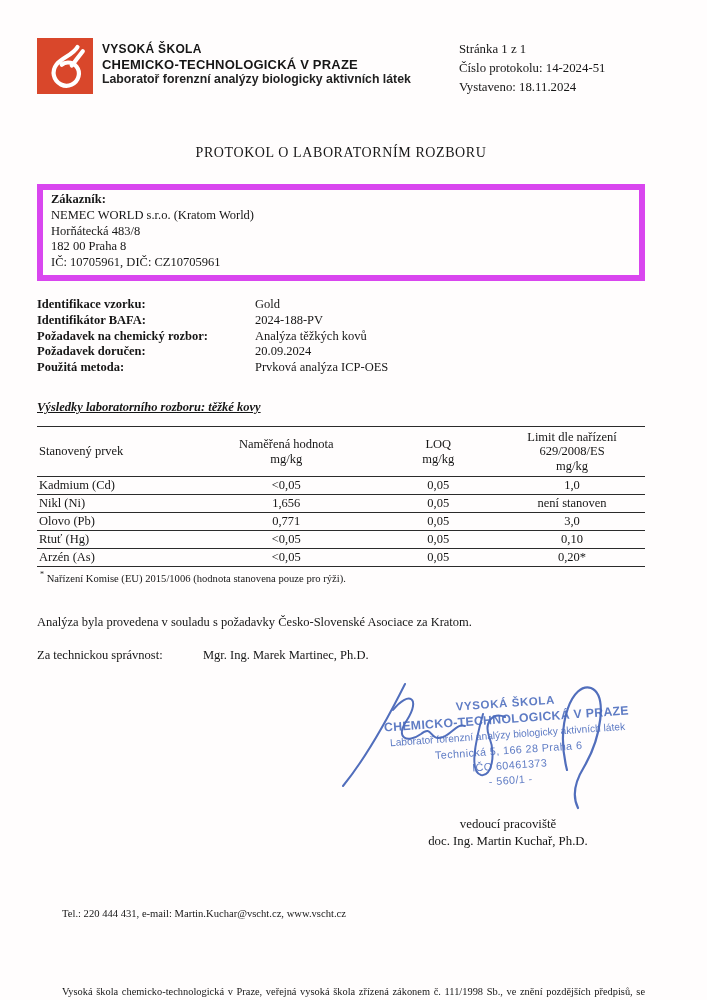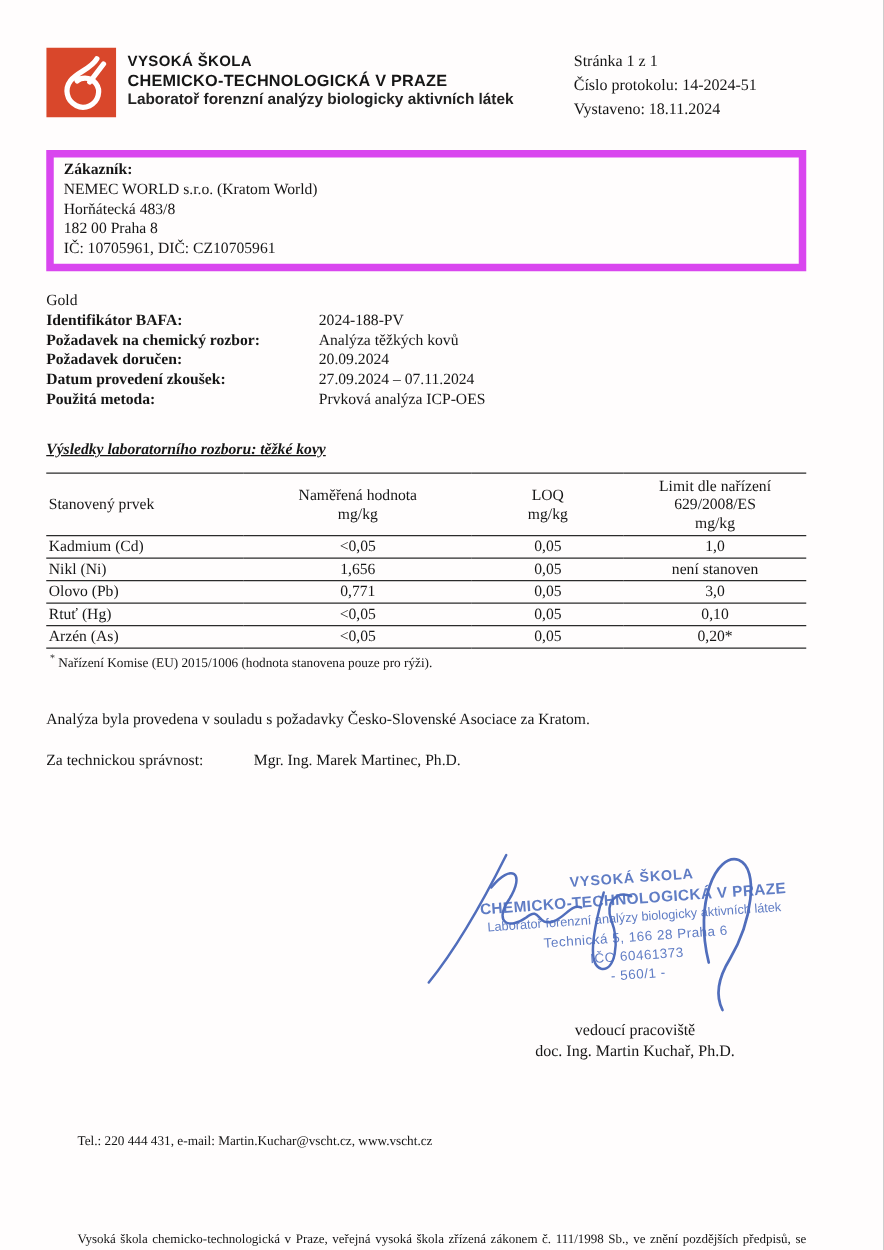--- a/index.html
+++ b/index.html
@@ -86,48 +86,46 @@
       <div class="l2">CHEMICKO-TECHNOLOGICKÁ V PRAZE</div>
       <div class="l3">Laboratoř forenzní analýzy biologicky aktivních látek</div>
     </div>
     <div class="meta">
       <div>Stránka 1 z 1</div>
       <div>Číslo protokolu: 14-2024-51</div>
       <div>Vystaveno: 18.11.2024</div>
     </div>
   </div>
 
+  <div class="doc-title">PROTOKOL O LABORATORNÍM ROZBORU</div>
 
   <div class="customer-box">
     <div class="lbl">Zákazník:</div>
     <div>NEMEC WORLD s.r.o. (Kratom World)</div>
     <div>Horňátecká 483/8</div>
     <div>182 00 Praha 8</div>
     <div>IČ: 10705961, DIČ: CZ10705961</div>
   </div>
 
   <div class="fields">
     <div class="field-row">
+      <span class="flabel">Identifikace vzorku:</span>
       <span>Gold</span>
     </div>
     <div class="field-row">
       <span class="flabel">Identifikátor BAFA:</span>
       <span>2024-188-PV</span>
     </div>
     <div class="field-row">
       <span class="flabel">Požadavek na chemický rozbor:</span>
       <span>Analýza těžkých kovů</span>
     </div>
     <div class="field-row">
       <span class="flabel">Požadavek doručen:</span>
       <span>20.09.2024</span>
-    </div>
-    <div class="field-row">
-      <span class="flabel">Datum provedení zkoušek:</span>
-      <span>27.09.2024 – 07.11.2024</span>
     </div>
     <div class="field-row">
       <span class="flabel">Použitá metoda:</span>
       <span>Prvková analýza ICP-OES</span>
     </div>
   </div>
 
   <div class="results-heading">Výsledky laboratorního rozboru: těžké kovy</div>
 
   <table class="results">

